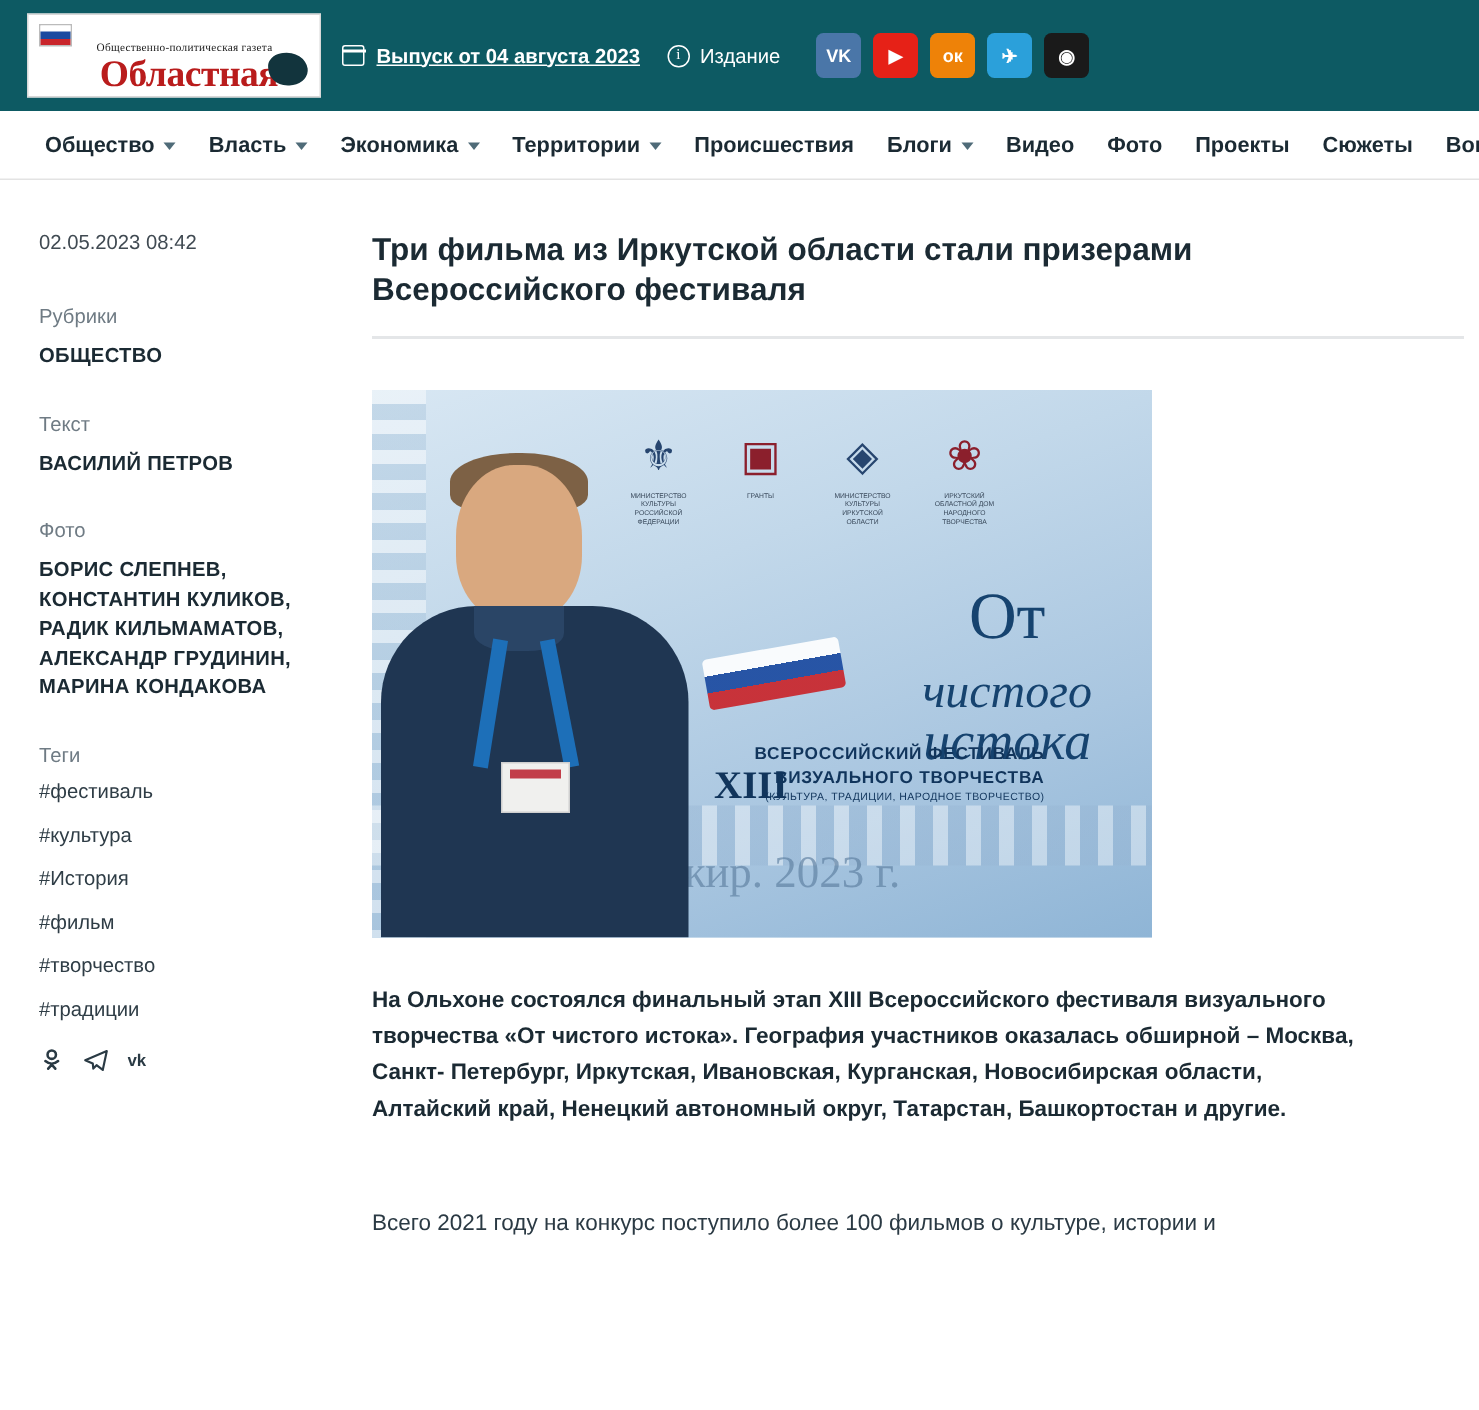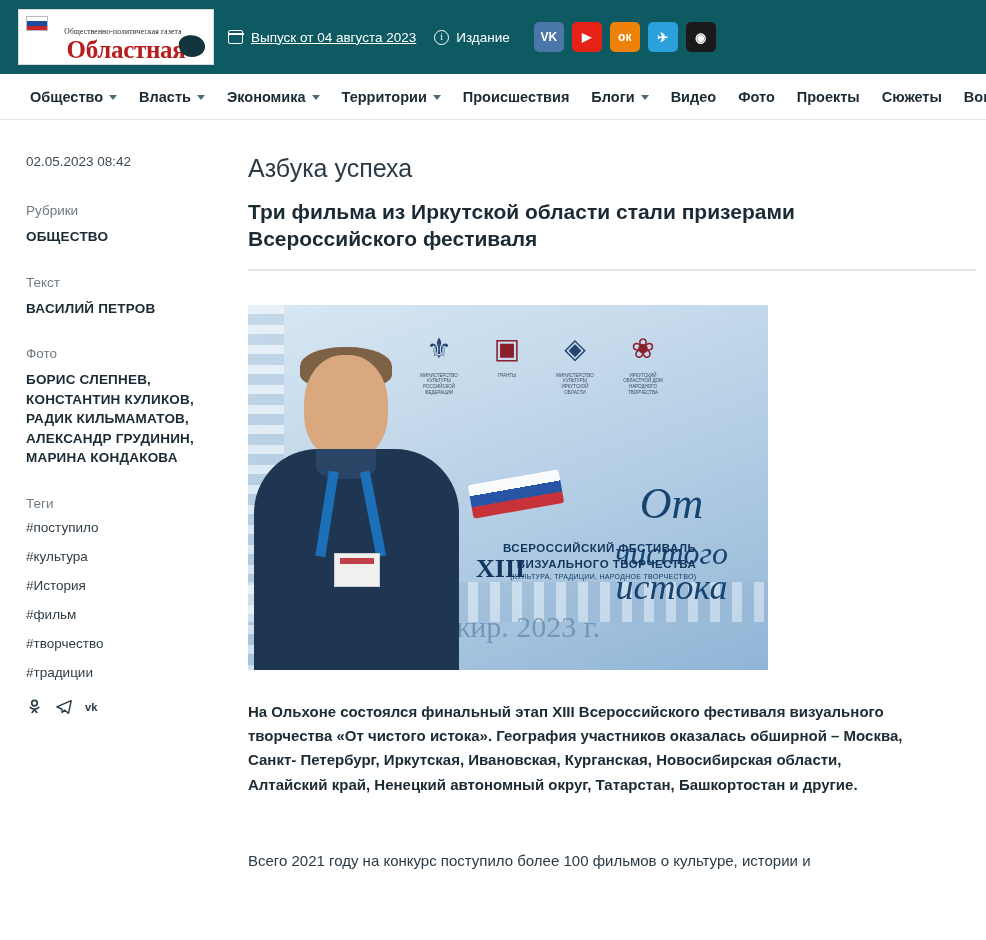--- a/index.html
+++ b/index.html
@@ -70,21 +70,21 @@
     position: absolute;
     right: 8px; bottom: 7px;
     width: 26px; height: 22px;
     background: #12343d;
     border-radius: 40% 60% 45% 55%;
     transform: rotate(-8deg);
   }
 
   .issue-link {
     display: flex; align-items: center; gap: 8px;
-    color: #ffffff; font-size: 13.5px;
+    color: #ffffff; font-size: 13.5px; font-weight: bold;
   }
   .issue-link .label { text-decoration: underline; }
   .cal-icon {
     width: 15px; height: 14px;
     border: 1.5px solid #ffffff;
     border-radius: 2px;
     position: relative;
     flex: none;
   }
   .cal-icon::before {
@@ -244,21 +244,21 @@
   }
   .crest .mark.blue { color: #26456f; }
   .crest .cap {
     font-size: 4.5px; color: #3a4a5c; line-height: 1.25; margin-top: 2px;
   }
   .ot-title {
     position: absolute; right: 40px; top: 130px;
     font-family: "Liberation Serif", serif;
     color: #16436f; text-align: center;
   }
-  .ot-title .l1 { font-size: 44px; font-style: italic; line-height: .95; margin-top: 48px; }
+  .ot-title .l1 { font-size: 44px; line-height: .95; }
   .ot-title .l2 { font-size: 32px; font-style: italic; line-height: 1; margin-top: 12px; }
   .ot-title .l3 { font-size: 36px; font-style: italic; line-height: 1; }
   .fest-line {
     position: absolute; left: 255px; bottom: 88px;
     color: #11355c; font-size: 11.5px; font-weight: bold;
     letter-spacing: .5px; line-height: 1.35; text-align: right;
   }
   .fest-line .sub { font-size: 7px; font-weight: normal; letter-spacing: .3px; }
   .fest-xiii {
     position: absolute; left: 228px; bottom: 86px;
@@ -436,21 +436,21 @@
       <div class="meta-value">ОБЩЕСТВО</div>
 
       <div class="meta-label">Текст</div>
       <div class="meta-value">ВАСИЛИЙ ПЕТРОВ</div>
 
       <div class="meta-label">Фото</div>
       <div class="meta-value">БОРИС СЛЕПНЕВ, КОНСТАНТИН КУЛИКОВ, РАДИК КИЛЬМАМАТОВ, АЛЕКСАНДР ГРУДИНИН, МАРИНА КОНДАКОВА</div>
 
       <div class="meta-label">Теги</div>
       <div class="tags">
-        <a class="tag">#поступило</a>
+        <a class="tag">#фестиваль</a>
         <a class="tag">#культура</a>
         <a class="tag">#История</a>
         <a class="tag">#фильм</a>
         <a class="tag">#творчество</a>
         <a class="tag">#традиции</a>
       </div>
 
       <div class="share-row">
         <span class="share-ic">
           <svg width="17" height="17" viewBox="0 0 20 20">
@@ -465,21 +465,20 @@
         </span>
         <span class="share-ic">
           <svg width="19" height="17" viewBox="0 0 22 18">
               <text x="0" y="14" font-family="Liberation Sans" font-size="13" font-weight="bold" fill="#2a3a44">vk</text>
             </svg>
         </span>
       </div>
     </aside>
 
     <main class="article">
-      <h1 class="kicker">Азбука успеха</h1>
       <h2 class="headline">Три фильма из Иркутской области стали призерами Всероссийского фестиваля</h2>
       <div class="rule"></div>
 
       <figure class="figure">
         <div class="fig-banner"></div>
         <div class="film-strip"></div>
         <div class="film-strip bottom"></div>
 
         <div class="crests">
           <div class="crest">

